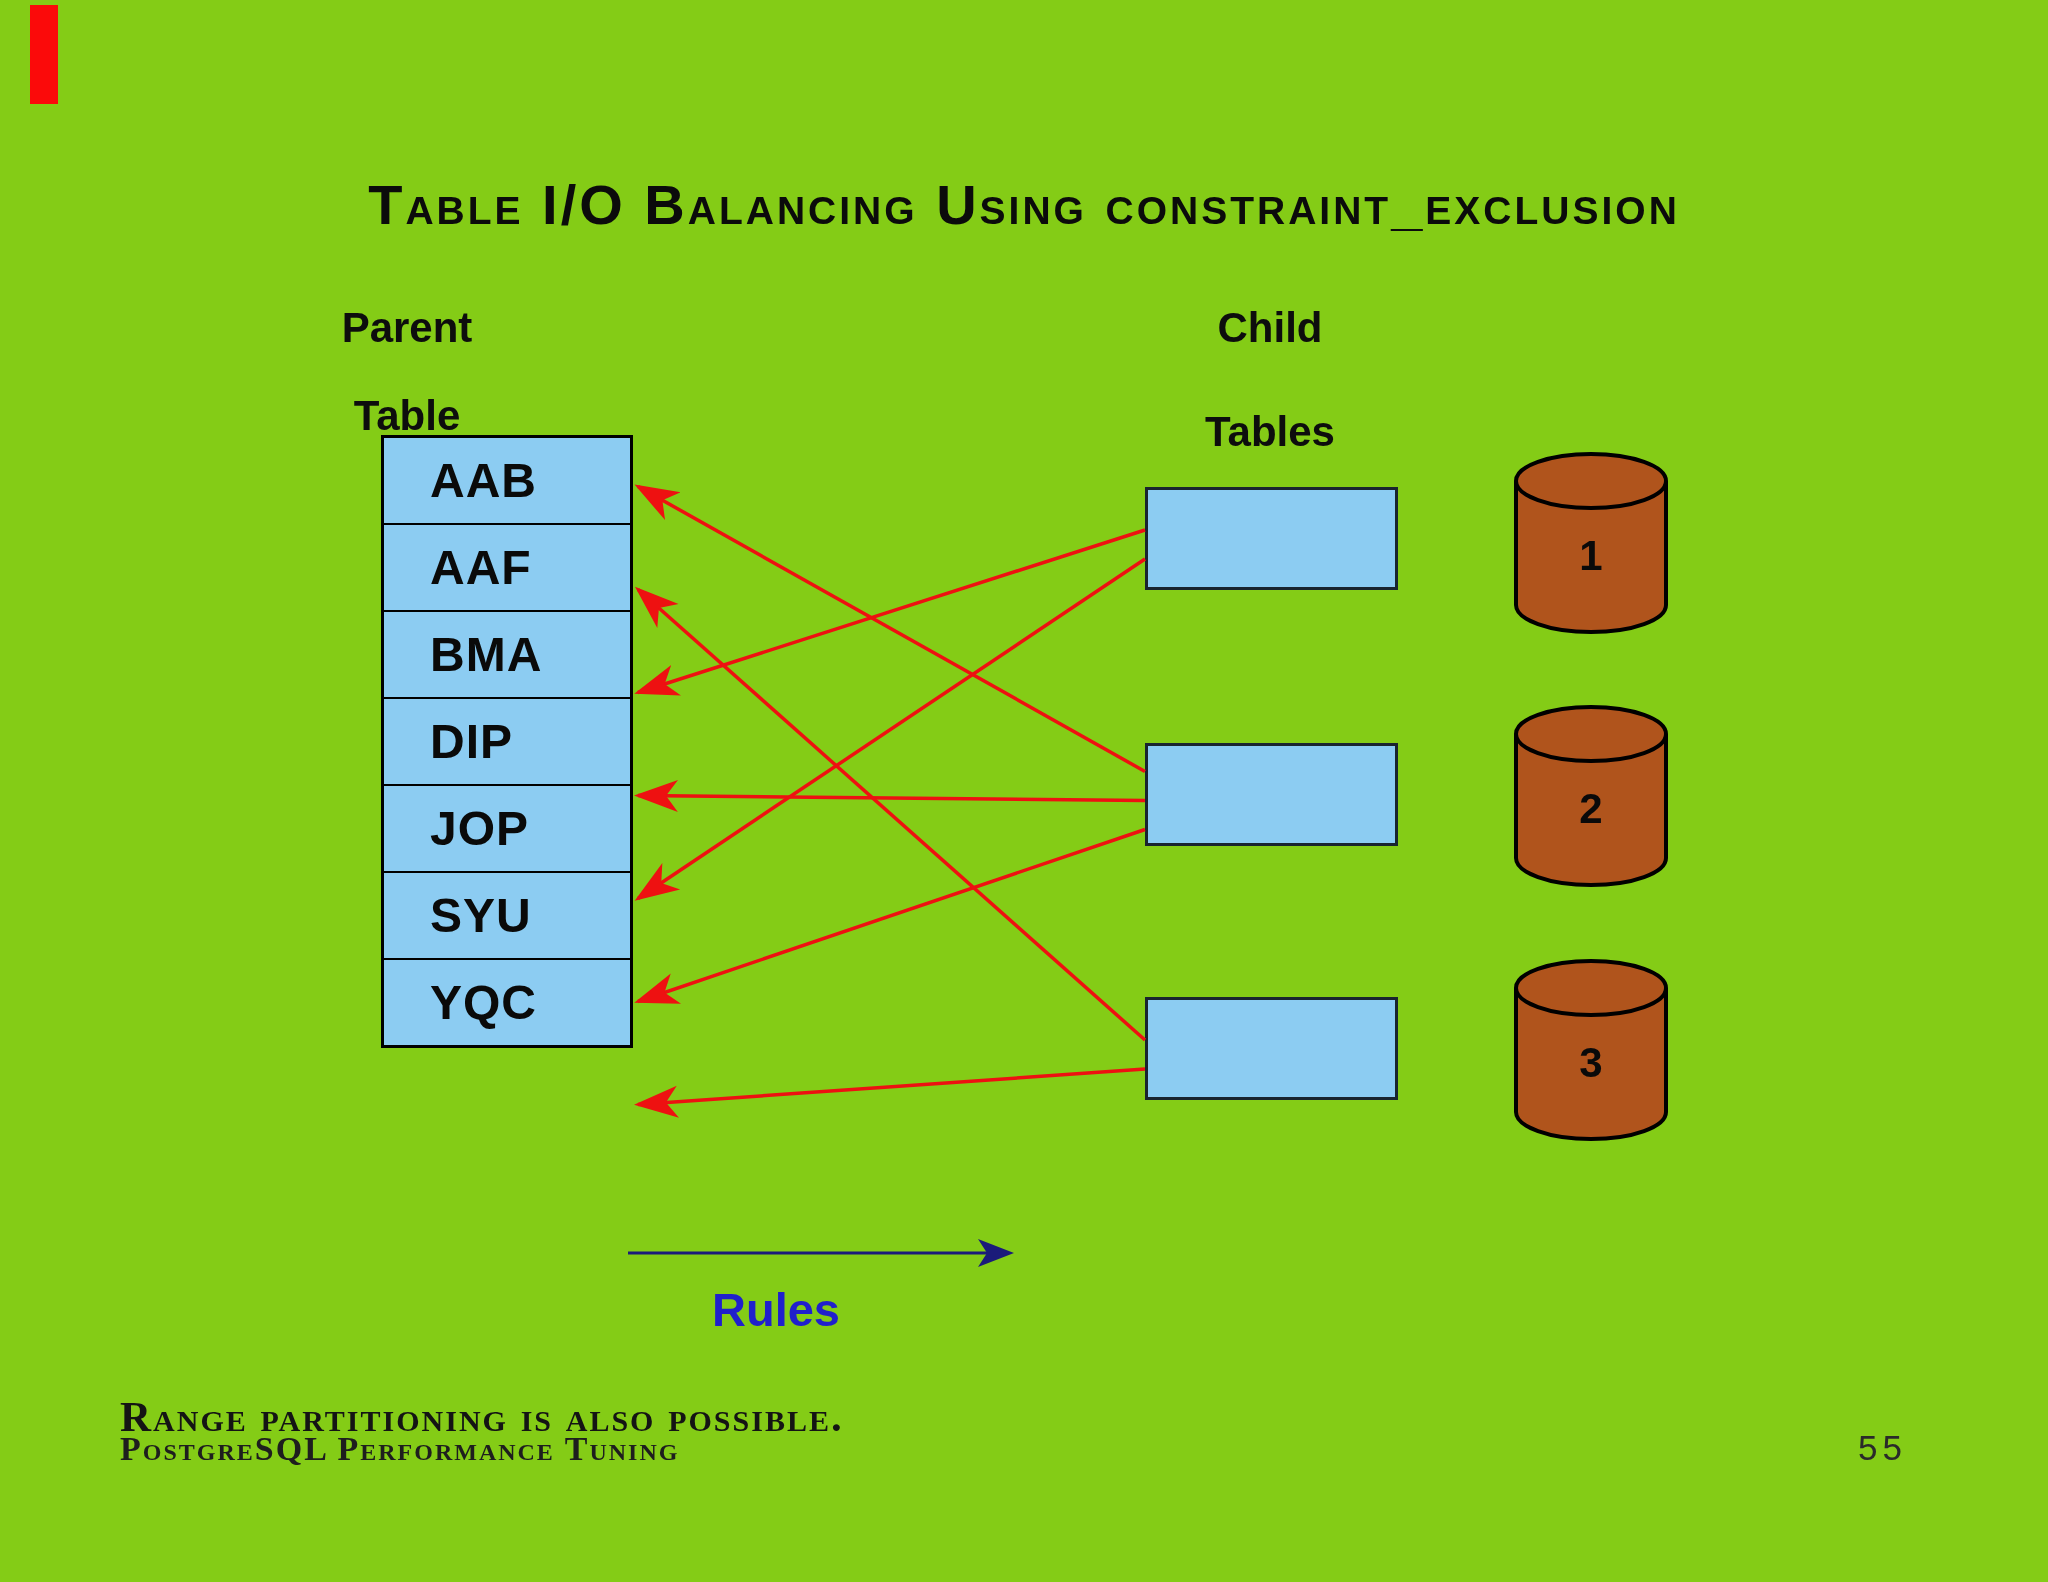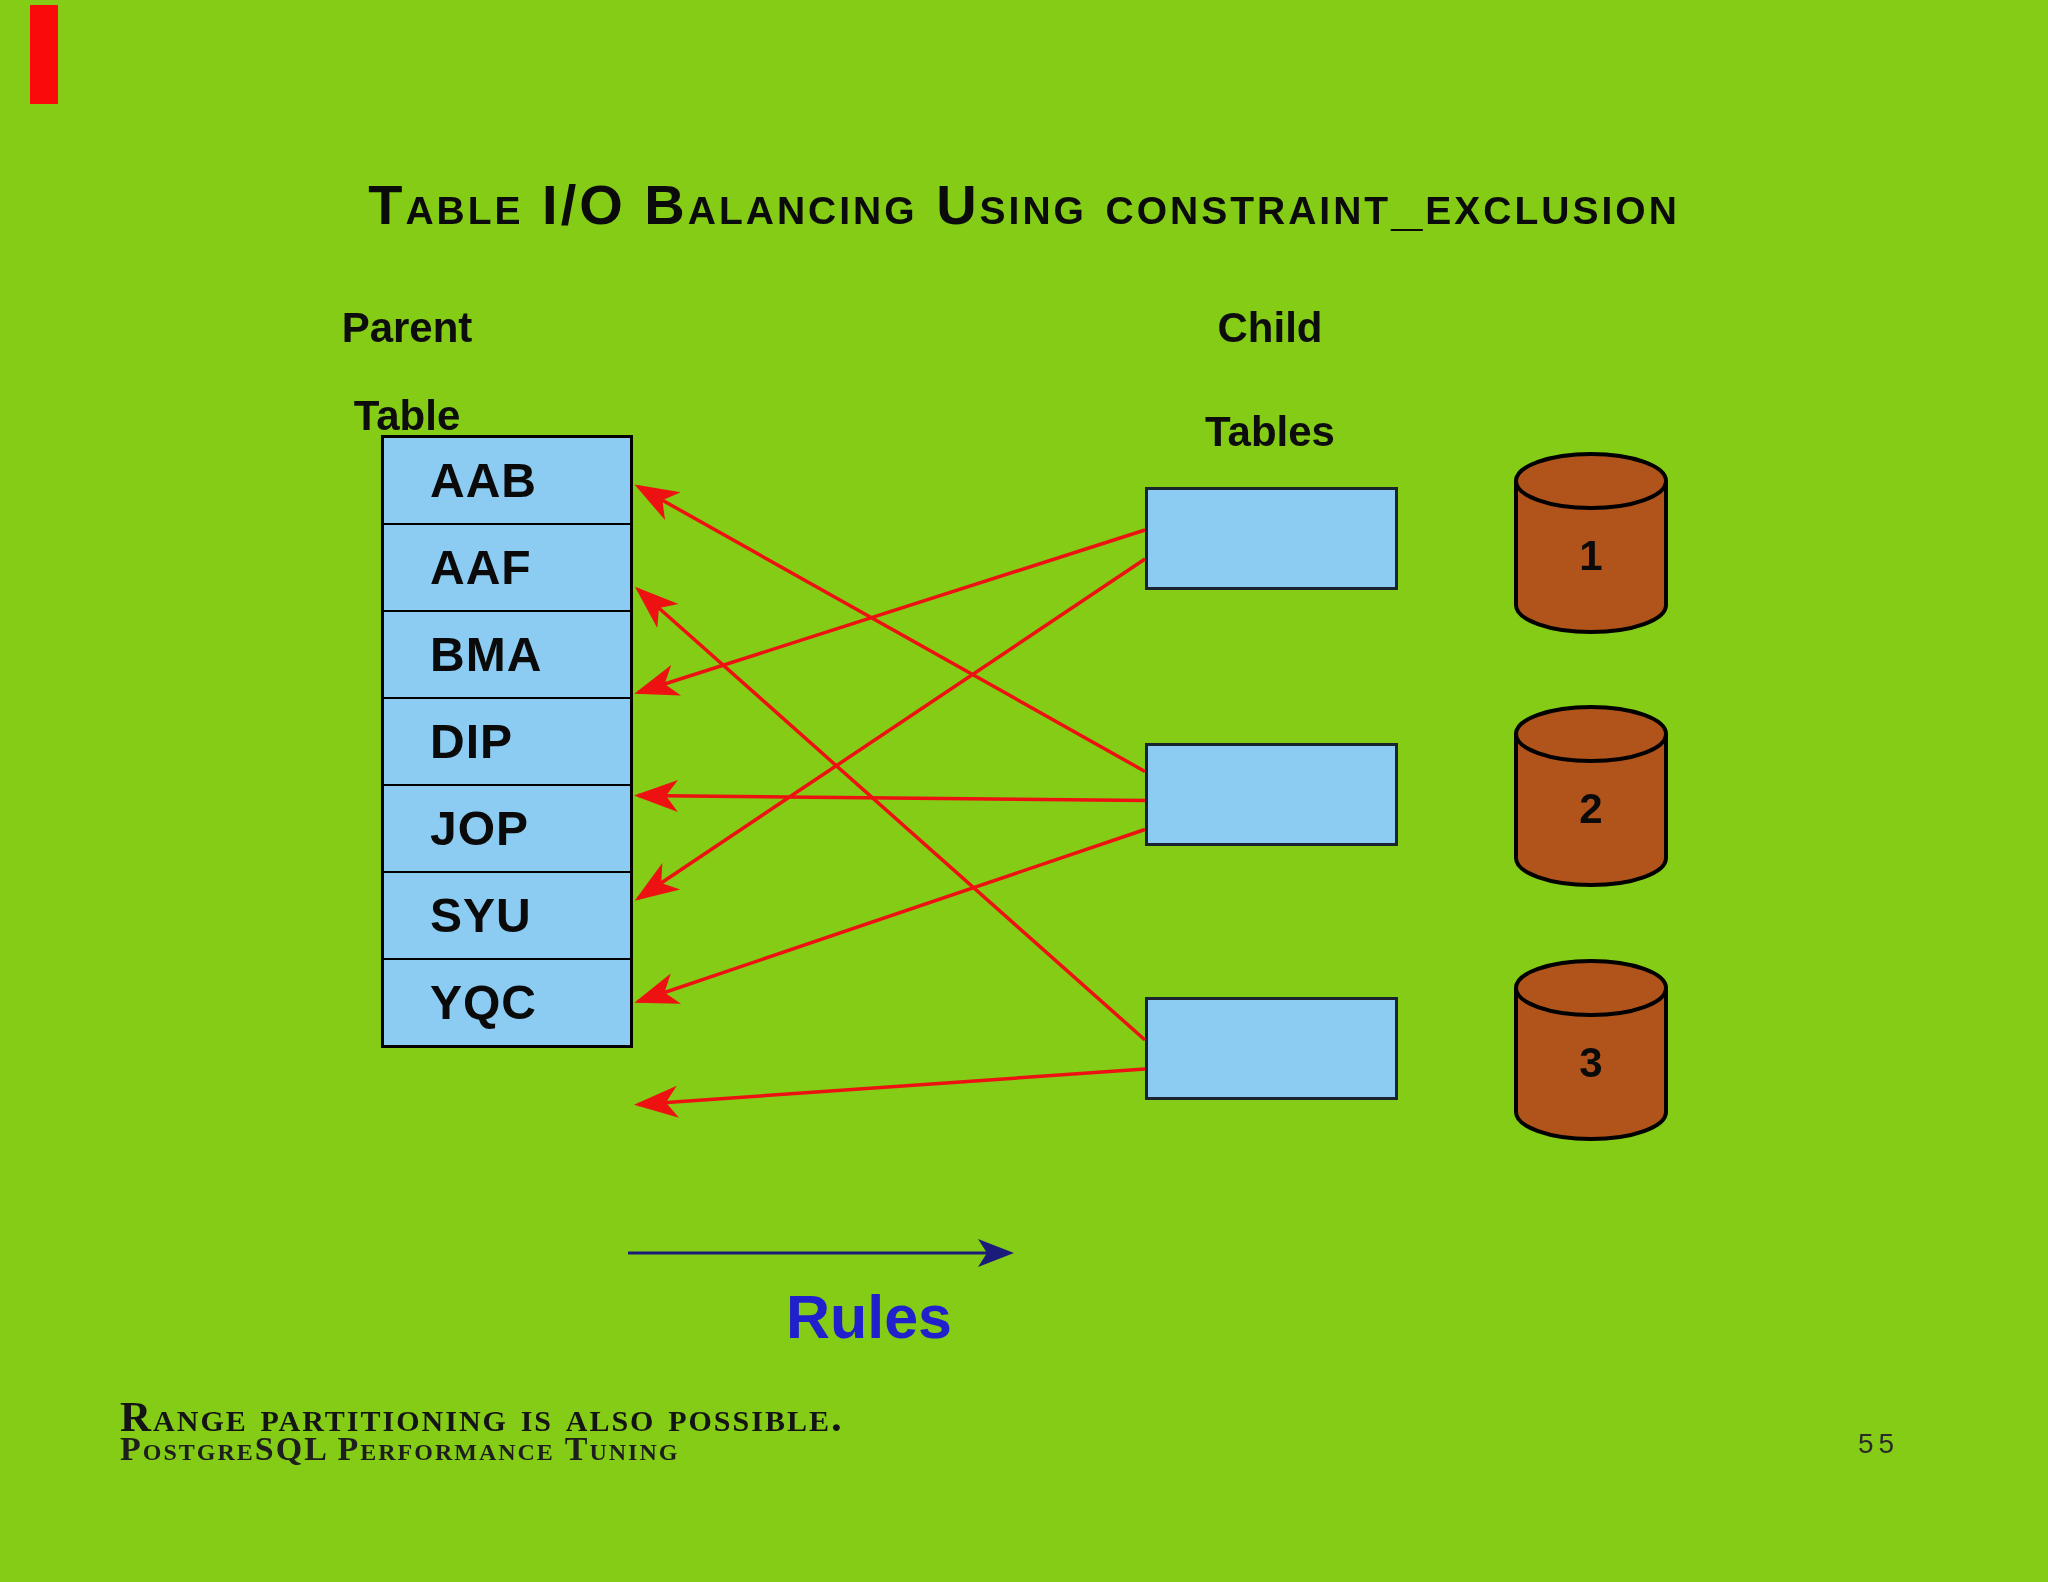--- a/index.html
+++ b/index.html
@@ -28,30 +28,30 @@
   .child-box{position:absolute;left:1145px;width:253px;height:103px;background:#8cccf2;
     border:3px solid #19242f;box-sizing:border-box;}
 
   .disk{position:absolute;left:1512px;width:158px;height:186px;}
   .disk svg{position:absolute;left:0;top:0;}
   .disk-label{position:absolute;left:0;top:44%;width:100%;text-align:center;
     font-size:42px;font-weight:700;color:#0a0a0a;}
 
   .overlay{position:absolute;left:0;top:0;pointer-events:none;}
 
-  .rules-label{position:absolute;left:712px;top:1282px;width:240px;text-align:right;
-    font-size:61px;font-weight:700;color:#2020cc;}
+  .rules-label{position:absolute;left:712px;top:1282px;width:240px;text-align:left;
+    font-size:47px;font-weight:700;color:#2020cc;}
 
   .range-note{position:absolute;left:120px;top:1392px;
     font-family:"Liberation Serif",serif;font-variant:small-caps;font-weight:700;
     font-size:43px;letter-spacing:2px;color:#141414;white-space:nowrap;}
   .footer-left{position:absolute;left:120px;top:1430px;
     font-family:"Liberation Serif",serif;font-variant:small-caps;font-weight:700;
     font-size:34px;letter-spacing:2px;color:#1e1e1e;white-space:nowrap;}
-  .page-number{position:absolute;left:1858px;top:1428px;font-size:28px;
+  .page-number{position:absolute;left:1858px;top:1428px;font-size:35px;
     letter-spacing:5px;color:#2a2a2a;font-weight:500;}
 </style>
 </head>
 <body>
 
 <div class="page">
 
   <div class="accent-bar"></div>
 
   <div class="slide-title">Table I/O Balancing Using constraint_exclusion</div>

